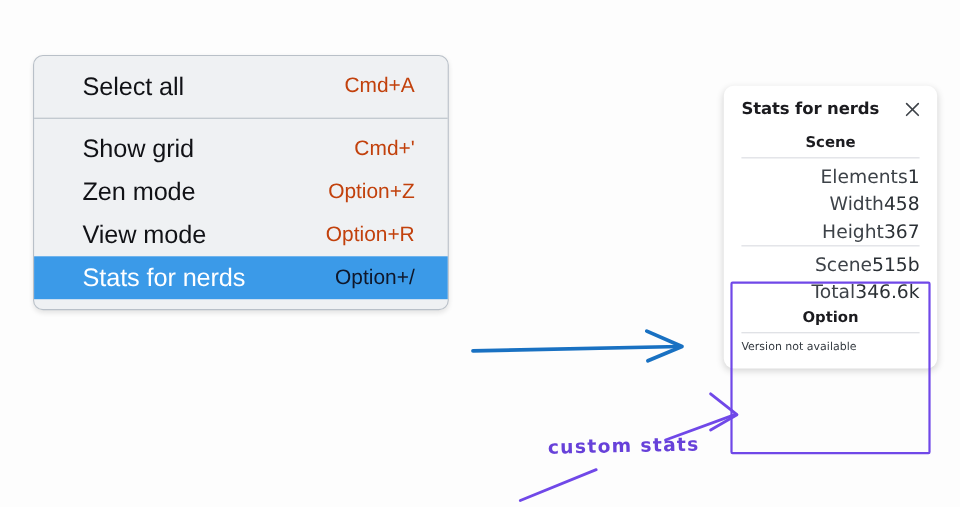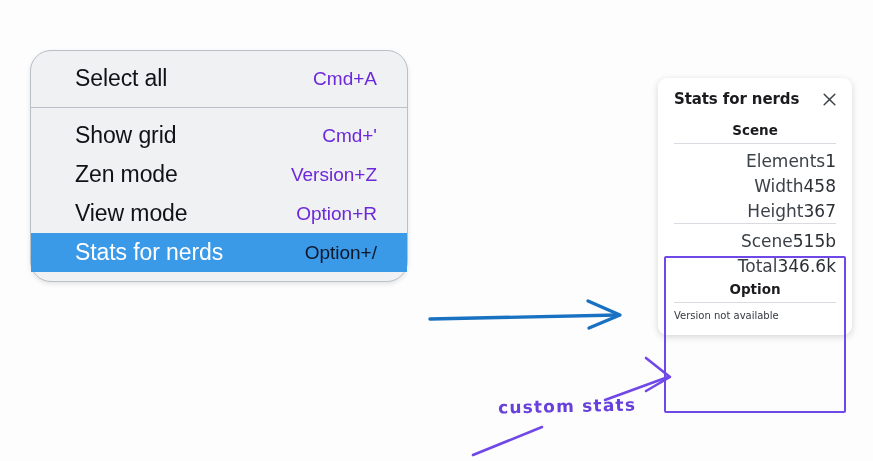--- a/index.html
+++ b/index.html
@@ -16,21 +16,21 @@
   }
 
   
   #context-menu {
     position: absolute;
     left: 30px;
     top: 50px;
     width: 378px;
     background: #eff1f3;
     border: 1px solid #b9c0c8;
-    border-radius: 21px;
+    border-radius: 9px;
     box-shadow: 0 2px 5px rgba(0,0,0,0.10);
     box-sizing: border-box;
     padding: 0;
   }
   .menu-section {
     padding: 8px 0 9px 0;
   }
   .menu-section + .menu-section {
     border-top: 1px solid #b9c0c8;
   }
@@ -44,21 +44,21 @@
     cursor: default;
   }
   .menu-item .label {
     font-size: 23px;
     color: #111216;
     letter-spacing: -0.1px;
     white-space: nowrap;
   }
   .menu-item .shortcut {
     font-size: 19px;
-    color: #6d28d9;
+    color: #c2410c;
     white-space: nowrap;
   }
   .menu-item.selected {
     background: #3b9ae8;
   }
   .menu-item.selected .label { color: #ffffff; }
   .menu-item.selected .shortcut { color: #0f172a; }
 
   
   #stats-panel {
@@ -164,21 +164,21 @@
       <span class="shortcut">Cmd+A</span>
     </div>
   </div>
   <div class="menu-section">
     <div class="menu-item">
       <span class="label">Show grid</span>
       <span class="shortcut">Cmd+'</span>
     </div>
     <div class="menu-item">
       <span class="label">Zen mode</span>
-      <span class="shortcut">Version+Z</span>
+      <span class="shortcut">Option+Z</span>
     </div>
     <div class="menu-item">
       <span class="label">View mode</span>
       <span class="shortcut">Option+R</span>
     </div>
     <div class="menu-item selected">
       <span class="label">Stats for nerds</span>
       <span class="shortcut">Option+/</span>
     </div>
   </div>

